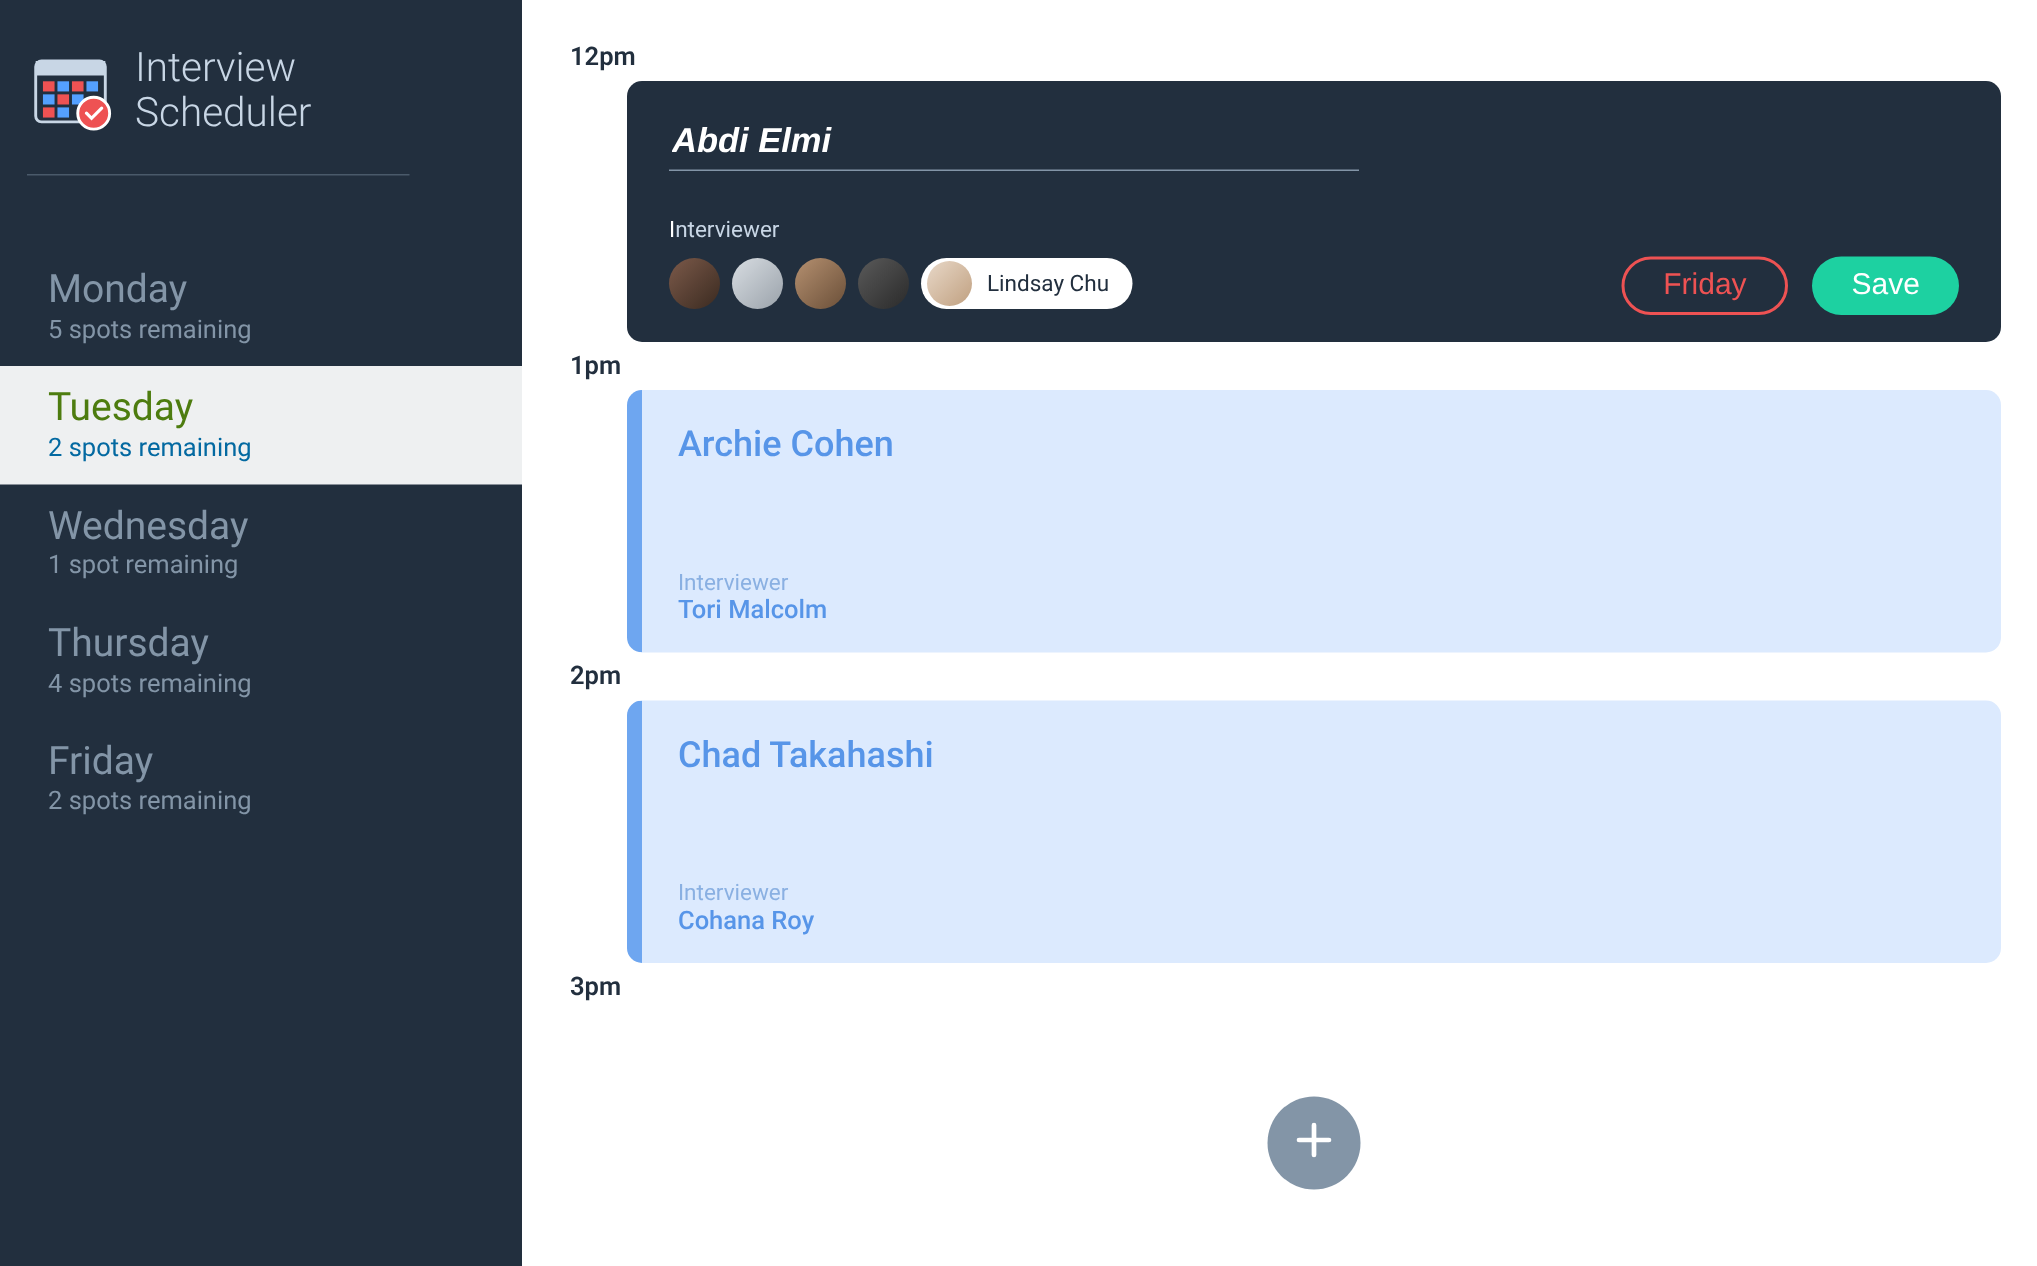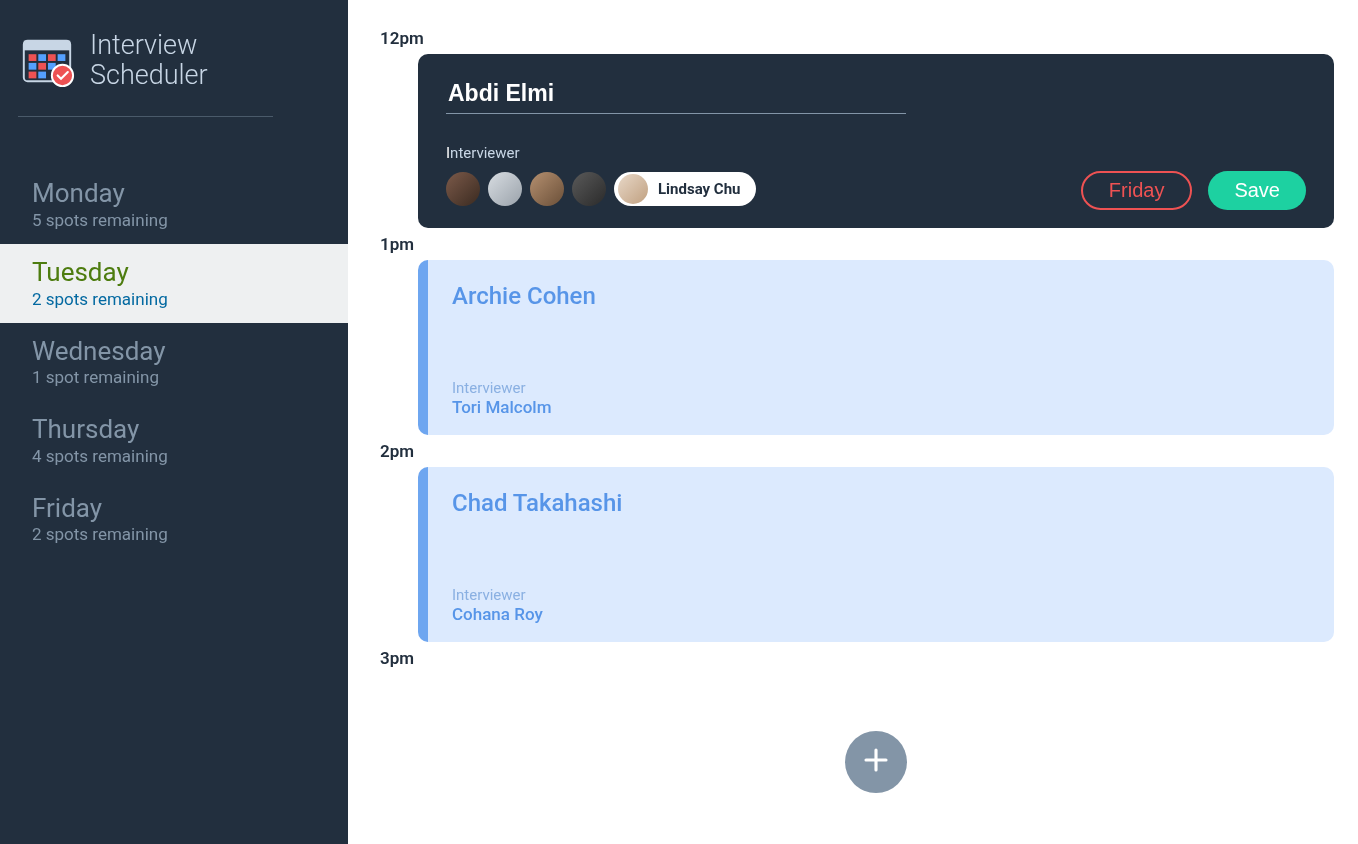--- a/index.html
+++ b/index.html
@@ -98,34 +98,34 @@
   .name-input {
     background: transparent;
     border: none;
     border-bottom: 1px solid #8395a7;
     color: #fff;
     font-size: 23px;
     font-weight: 700;
     padding: 2px 2px 6px 2px;
     width: 460px;
     outline: none;
+    font-style: italic;
   }
   .name-input::placeholder { color: #a0acb8; font-weight: 400; }
   .interviewer-label {
     font-size: 15px;
     color: #c8d6e5;
     margin-top: 30px;
   }
   .interviewer-label::first-letter { color: #fff; }
   .interviewer-row {
     display: flex;
     align-items: center;
     gap: 8px;
     margin-top: 10px;
-    font-weight: bold;
   }
   .avatar {
     width: 34px;
     height: 34px;
     border-radius: 50%;
     background: linear-gradient(135deg, #b0b8c0, #6b7480);
     flex-shrink: 0;
     cursor: pointer;
     display:flex;align-items:center;justify-content:center;
     color:#fff;font-size:13px;font-weight:600;

